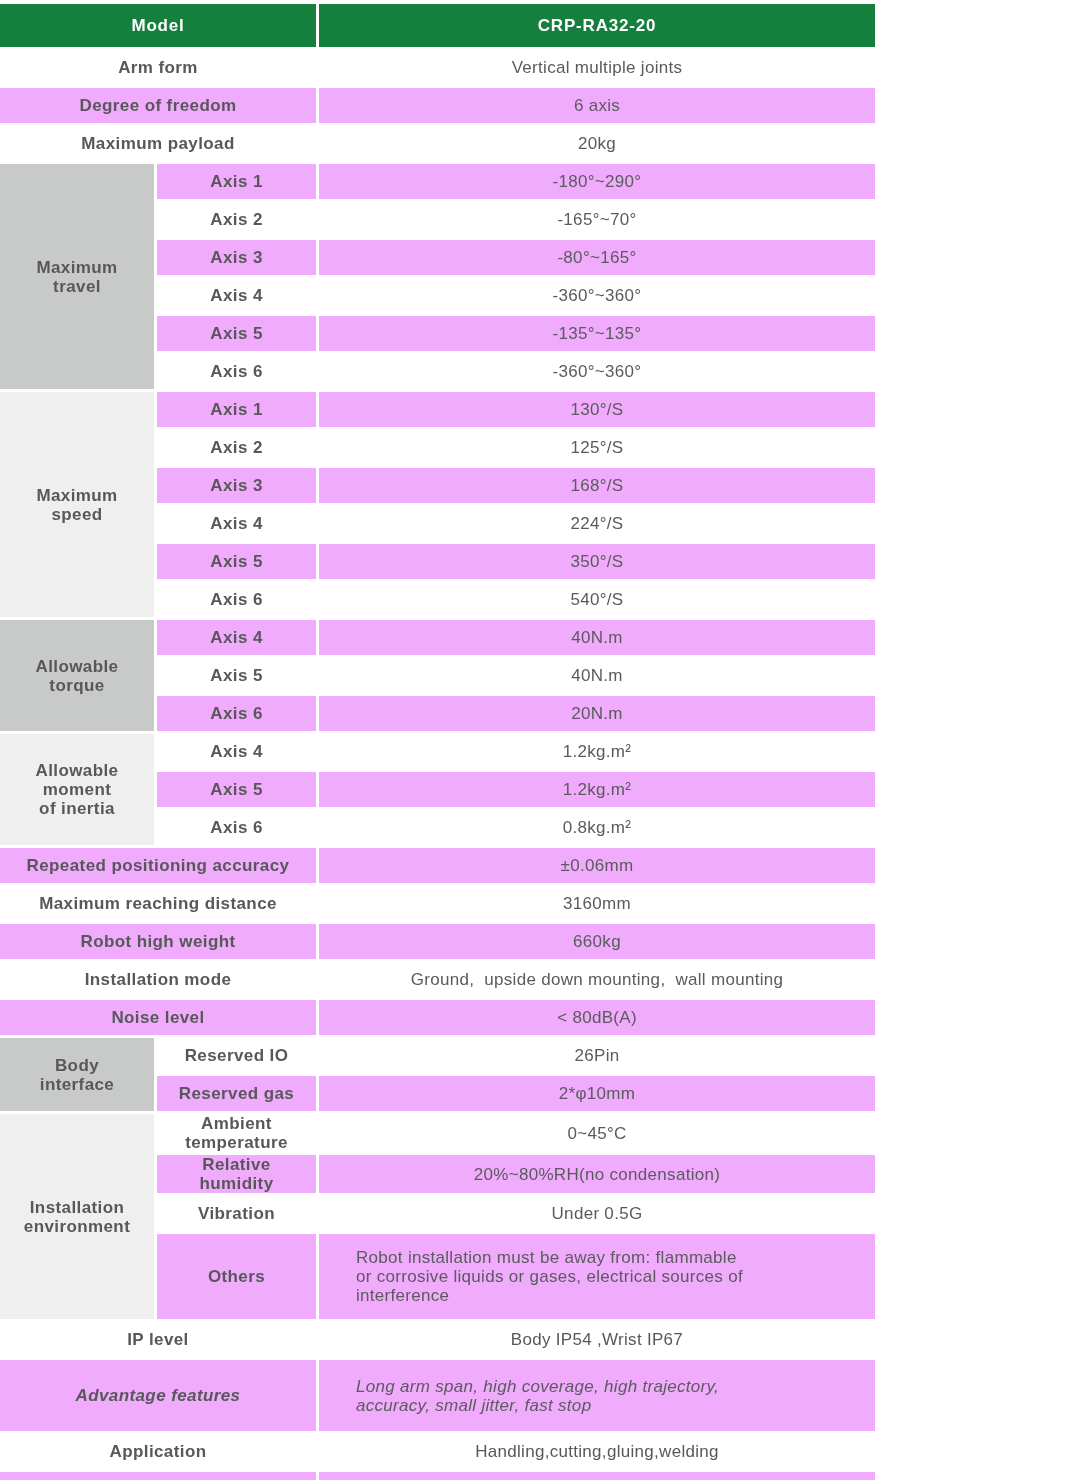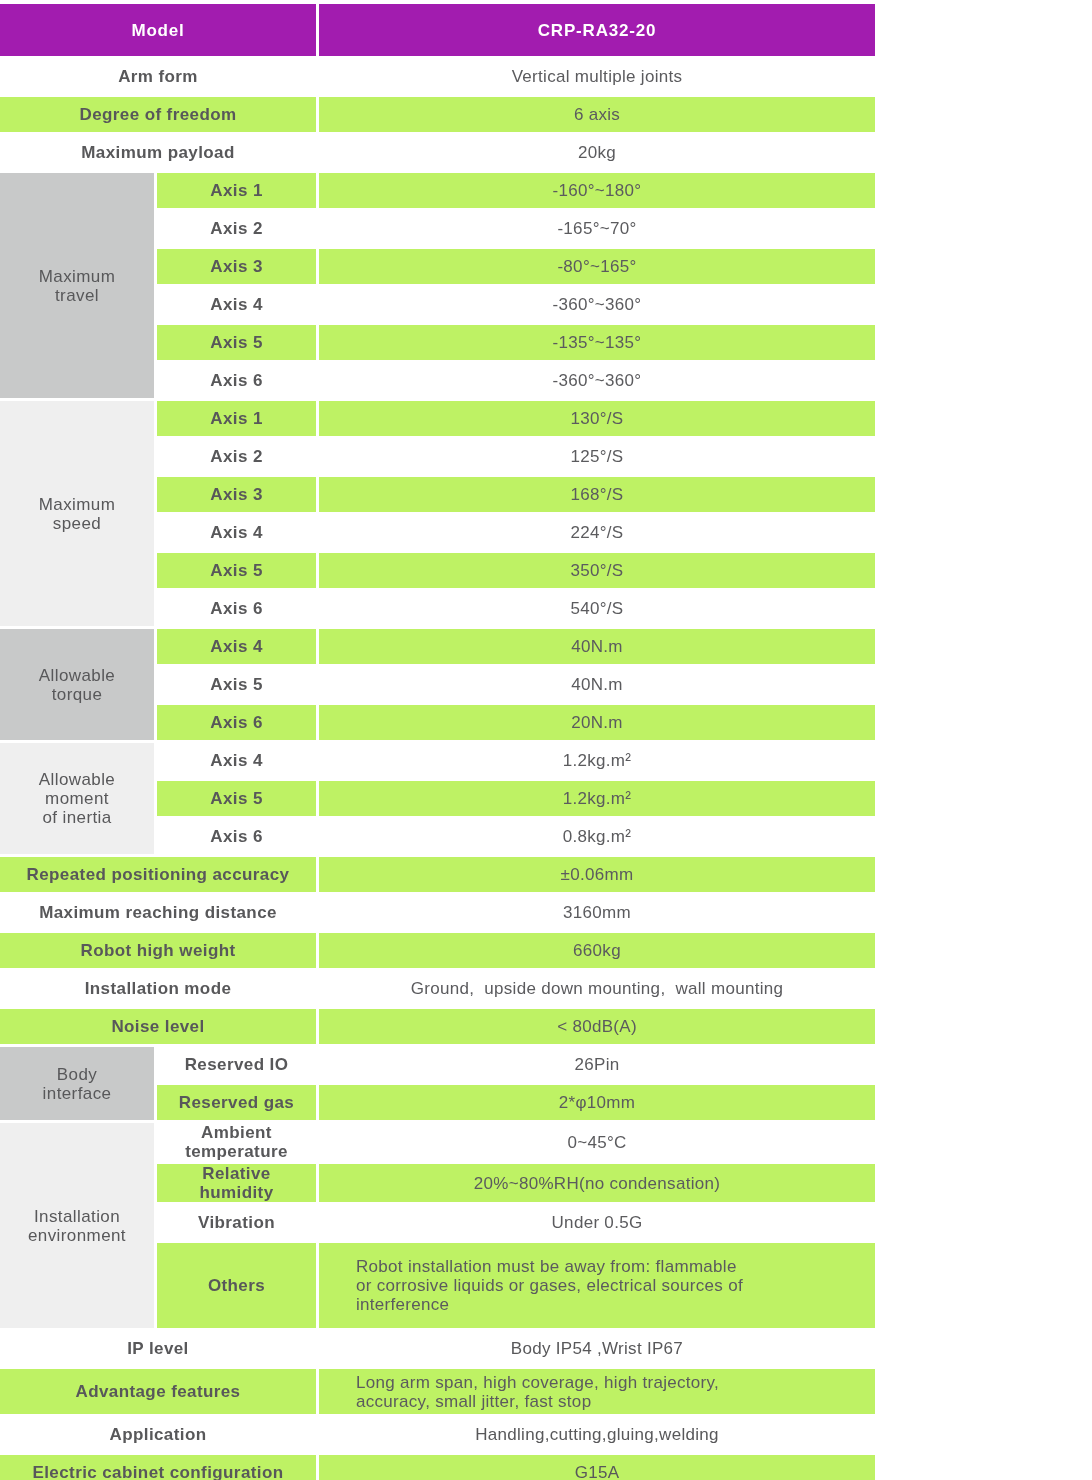--- a/index.html
+++ b/index.html
@@ -23,36 +23,36 @@
   td{
     height:35px;
     text-align:center;
     vertical-align:middle;
     font-size:17px;
     line-height:19px;
     padding:0;
     overflow:hidden;
   }
   
-  tr.g td{background:#bef264;}
+  tr.g td{background:#f0abfc;}
   tr.w td{background:#ffffff;}
   
   tr.hd td{
-    background:#a21caf;
+    background:#15803d;
     color:#ffffff;
     font-weight:700;
-    height:52px;
+    height:43px;
     letter-spacing:0.8px;
     margin-top:48px;
   }
   
   table.spec td.gd{background:#c8c9c9;}
   table.spec td.gl{background:#efefef;}
   .grp{
-    font-weight:400;
+    font-weight:700;
     white-space:pre-line;
     letter-spacing:0.4px;
   }
   .lbl{
     font-weight:700;
     white-space:pre-line;
     letter-spacing:0.4px;
     margin-top:29px;
   }
   .val{
@@ -62,21 +62,21 @@
     white-space:pre-wrap;
   }
   .val.strong{font-weight:400;color:#58585a;}
   .val.left{
     text-align:left;
     padding-left:37px;
     padding-right:28px;
     white-space:pre-line;
   }
   tr.tall-lg td{height:85px;}
-  tr.tall-md td{height:45px;}
+  tr.tall-md td{height:71px;font-style:italic;}
 </style>
 </head>
 <body>
 
 <table class="spec">
   <colgroup>
       <col class="c1">
       <col class="c2">
       <col class="c3">
     </colgroup>
@@ -97,21 +97,21 @@
   </tr>
   <tr class="w">
     <td colspan="2" class="lbl">Maximum payload</td>
     <td class="val">20kg</td>
   </tr>
 
   <tr class="g">
     <td rowspan="6" class="grp gd">Maximum
 travel</td>
     <td class="lbl">Axis 1</td>
-    <td class="val">-160°~180°</td>
+    <td class="val">-180°~290°</td>
   </tr>
   <tr class="w">
     <td class="lbl">Axis 2</td>
     <td class="val">-165°~70°</td>
   </tr>
   <tr class="g">
     <td class="lbl">Axis 3</td>
     <td class="val">-80°~165°</td>
   </tr>
   <tr class="w">

